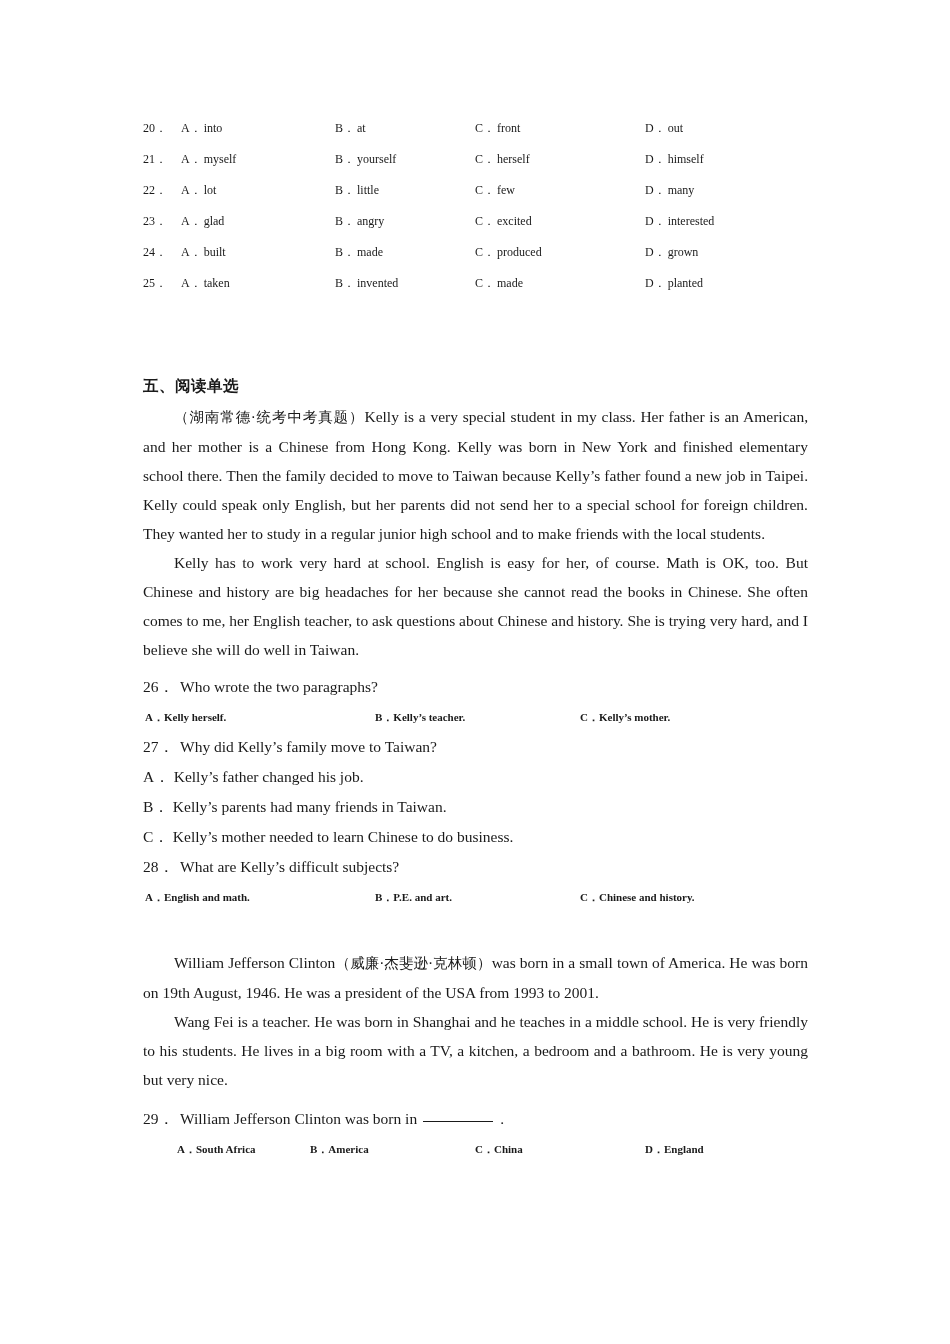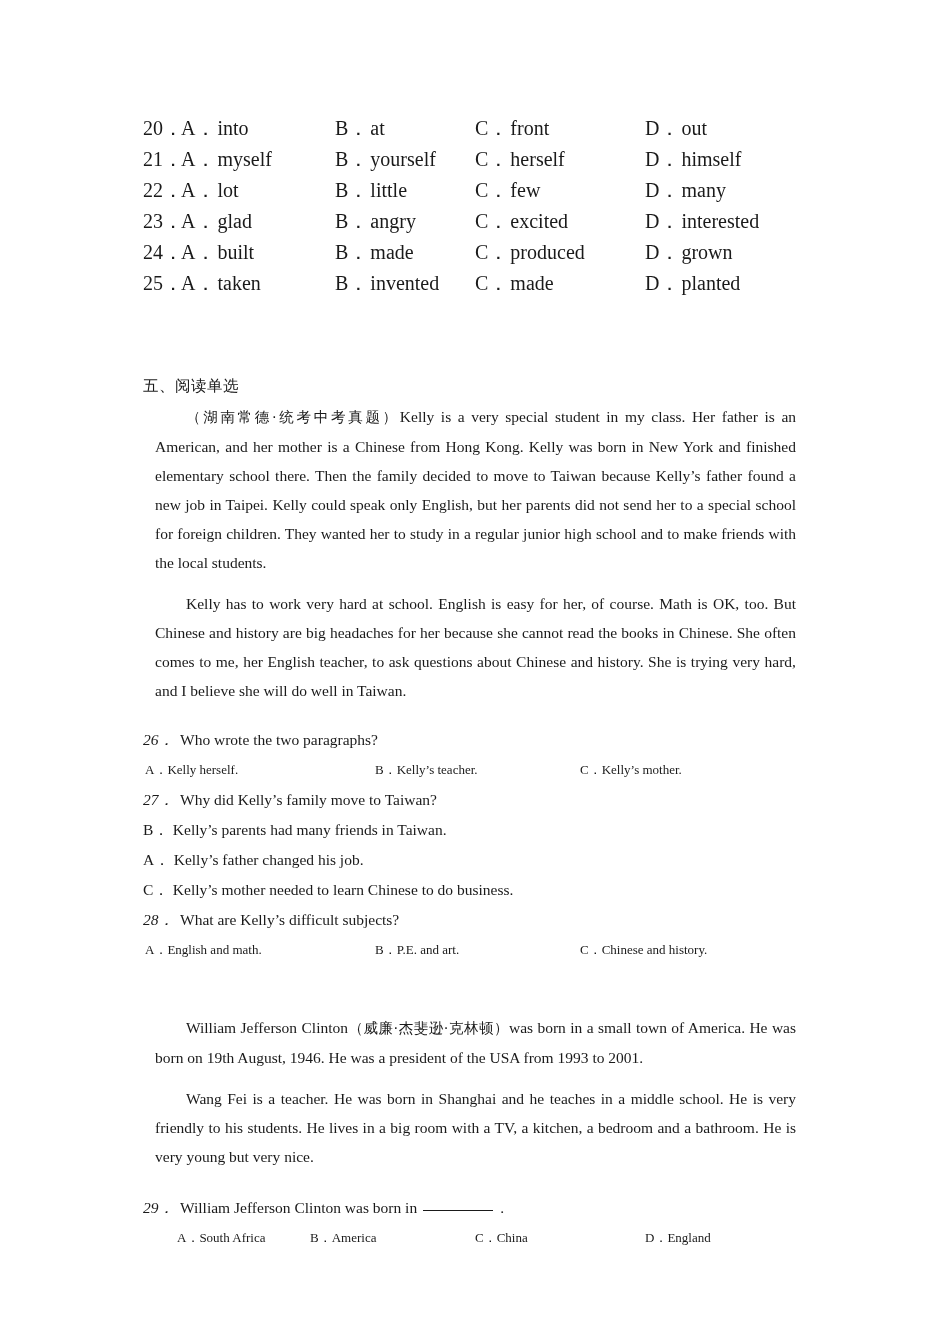--- a/index.html
+++ b/index.html
@@ -22,21 +22,21 @@
     width: 665px;
   }
 
   
   .cloze-block {
     padding-top: 113px;
   }
   .cloze-row {
     position: relative;
     height: 31px;
-    font-size: 20px;
+    font-size: 12px;
     line-height: 31px;
     white-space: nowrap;
   }
   .cloze-row .num {
     position: absolute;
     left: 0;
     top: 0;
   }
   .cloze-row .opt {
     position: absolute;
@@ -45,61 +45,61 @@
   .cloze-row .opt.a { left: 38px; }
   .cloze-row .opt.b { left: 192px; }
   .cloze-row .opt.c { left: 332px; }
   .cloze-row .opt.d { left: 502px; }
   .opt .lab { margin-right: 2px; }
 
   
   .section-heading {
     margin-top: 75px;
     font-size: 15.5px;
-    font-weight: normal;
+    font-weight: bold;
     line-height: 24px;
     font-family: "DejaVu Sans", "Liberation Sans", sans-serif;
     letter-spacing: .5px;
   }
 
   
   .passage {
     font-size: 15.5px;
     line-height: 29px;
     text-align: justify;
     text-justify: inter-word;
-    margin: 12px;
+    margin: 0;
   }
   .passage.indent {
     text-indent: 2em;
   }
   .passage.first {
     margin-top: 4px;
   }
   .cjk {
     font-family: "DejaVu Sans", "Liberation Sans", sans-serif;
     font-size: 14.5px;
   }
 
   
   .question {
     font-size: 15.5px;
     line-height: 30px;
     white-space: nowrap;
   }
   .question .qnum {
     margin-right: 6px;
-    font-style: italic;
   }
   .answer-row {
     position: relative;
     height: 30px;
-    font-size: 13px;
+    font-size: 11px;
     line-height: 30px;
     white-space: nowrap;
+    font-weight: bold;
   }
   .answer-row .ans {
     position: absolute;
     top: 0;
   }
   .answer-row.three .ans.a { left: 2px; }
   .answer-row.three .ans.b { left: 232px; }
   .answer-row.three .ans.c { left: 437px; }
   .answer-row.four .ans.a { left: 2px; margin-left: 32px; }
   .answer-row.four .ans.b { left: 167px; }
@@ -189,22 +189,22 @@
 
   <div class="q26-gap"></div>
   <div class="question"><span class="qnum">26．</span><span>Who wrote the two paragraphs?</span></div>
   <div class="answer-row three">
     <span class="ans a"><span class="ans-lab">A．</span><span>Kelly herself.</span></span>
     <span class="ans b"><span class="ans-lab">B．</span><span>Kelly’s teacher.</span></span>
     <span class="ans c"><span class="ans-lab">C．</span><span>Kelly’s mother.</span></span>
   </div>
 
   <div class="question"><span class="qnum">27．</span><span>Why did Kelly’s family move to Taiwan?</span></div>
+  <div class="answer-line"><span class="ans-lab">A．</span><span>Kelly’s father changed his job.</span></div>
   <div class="answer-line"><span class="ans-lab">B．</span><span>Kelly’s parents had many friends in Taiwan.</span></div>
-  <div class="answer-line"><span class="ans-lab">A．</span><span>Kelly’s father changed his job.</span></div>
   <div class="answer-line"><span class="ans-lab">C．</span><span>Kelly’s mother needed to learn Chinese to do business.</span></div>
 
   <div class="question"><span class="qnum">28．</span><span>What are Kelly’s difficult subjects?</span></div>
   <div class="answer-row three">
     <span class="ans a"><span class="ans-lab">A．</span><span>English and math.</span></span>
     <span class="ans b"><span class="ans-lab">B．</span><span>P.E. and art.</span></span>
     <span class="ans c"><span class="ans-lab">C．</span><span>Chinese and history.</span></span>
   </div>
 
   <div class="passage-gap"></div>

